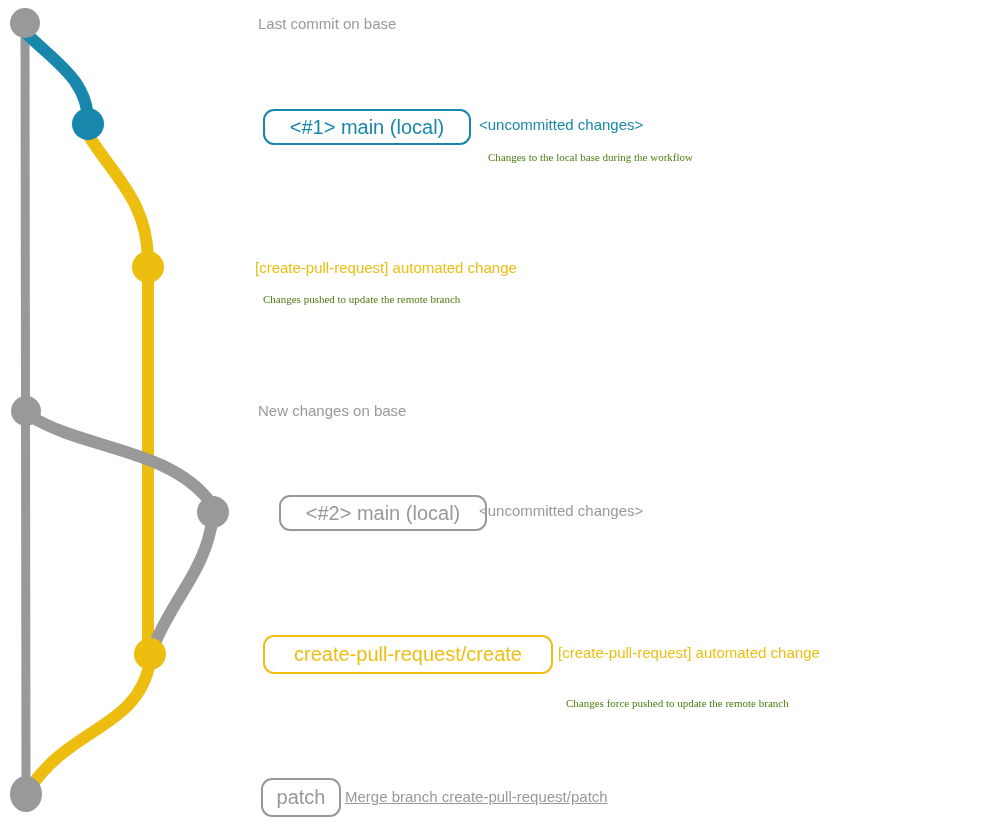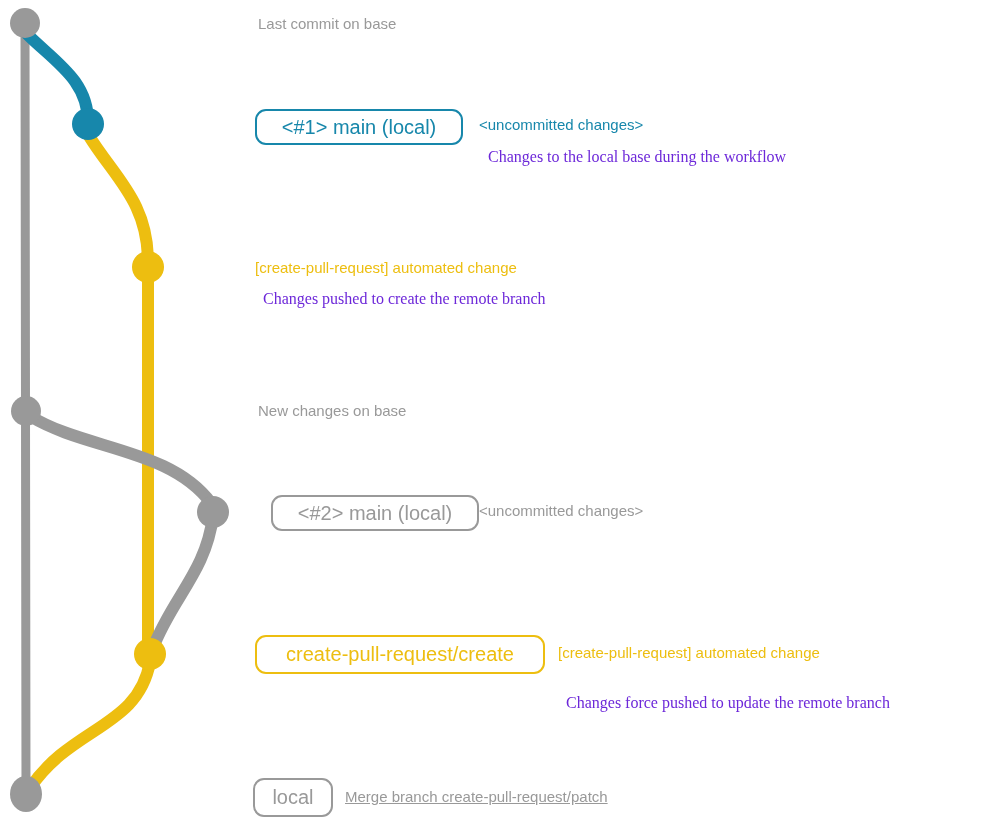--- a/index.html
+++ b/index.html
@@ -13,34 +13,35 @@
   #graph-svg{position:absolute;left:0;top:0;}
   .lbl{
     position:absolute;
     font-size:15px;
     white-space:nowrap;
     line-height:22px;
   }
   .serif{
     position:absolute;
     font-family:"Liberation Serif",serif;
-    font-size:16px;
-    color:#6d28d9;
+    font-size:11px;
+    color:#4d7c0f;
     white-space:nowrap;
     line-height:20px;
   }
   .badge{
     position:absolute;
     display:flex;align-items:center;justify-content:center;
     border:2px solid;
     border-radius:11px;
     font-size:20px;
     box-sizing:border-box;
     white-space:nowrap;
     background:#fff;
+    margin-left:8px;
   }
   .c-gray{color:var(--gray);}
   .c-teal{color:var(--teal);}
   .c-yellow{color:var(--yellow);}
   .stroke-gray{stroke:var(--gray);}
   .stroke-teal{stroke:var(--teal);}
   .stroke-yellow{stroke:var(--yellow);}
   .fill-gray{fill:var(--gray);}
   .fill-teal{fill:var(--teal);}
   .fill-yellow{fill:var(--yellow);}
@@ -74,33 +75,33 @@
 
   <div class="lbl c-gray" style="left:258px;top:13px;">Last commit on base</div>
 
   <div class="badge c-teal" style="left:255px;top:109px;width:208px;height:36px;">
     <span>&lt;#1&gt; main (local)</span>
   </div>
   <div class="lbl c-teal" style="left:479px;top:114px;">&lt;uncommitted changes&gt;</div>
   <div class="serif" style="left:488px;top:147px;">Changes to the local base during the workflow</div>
 
   <div class="lbl c-yellow" style="left:255px;top:257px;">[create-pull-request] automated change</div>
-  <div class="serif" style="left:263px;top:289px;">Changes pushed to create the remote branch</div>
+  <div class="serif" style="left:263px;top:289px;">Changes pushed to update the remote branch</div>
 
   <div class="lbl c-gray" style="left:258px;top:400px;">New changes on base</div>
 
   <div class="badge c-gray" style="left:271px;top:495px;width:208px;height:36px;">
     <span>&lt;#2&gt; main (local)</span>
   </div>
   <div class="lbl c-gray" style="left:479px;top:500px;">&lt;uncommitted changes&gt;</div>
 
   <div class="badge c-yellow" style="left:255px;top:635px;width:290px;height:39px;">
     <span>create-pull-request/create</span>
   </div>
   <div class="lbl c-yellow" style="left:558px;top:642px;">[create-pull-request] automated change</div>
   <div class="serif" style="left:566px;top:693px;">Changes force pushed to update the remote branch</div>
 
   <div class="badge c-gray" style="left:253px;top:778px;width:80px;height:39px;">
-    <span>local</span>
+    <span>patch</span>
   </div>
   <div class="lbl c-gray" style="left:345px;top:786px;text-decoration:underline;">Merge branch create-pull-request/patch</div>
 
 </div>
 
 </body></html>

